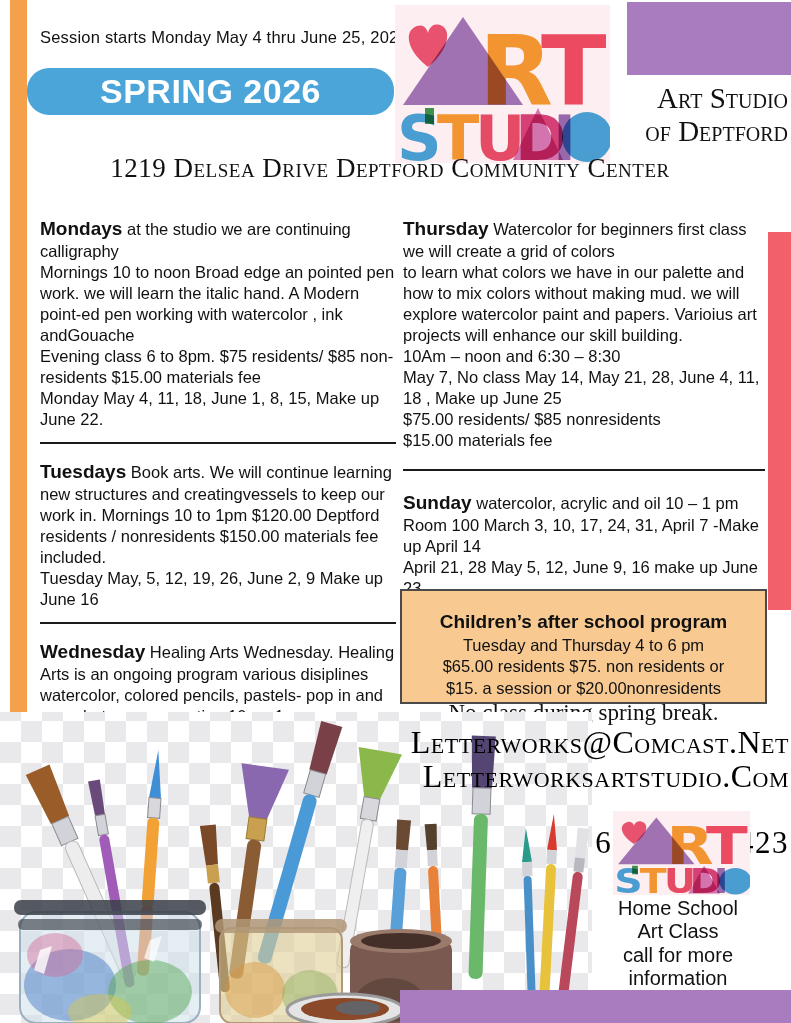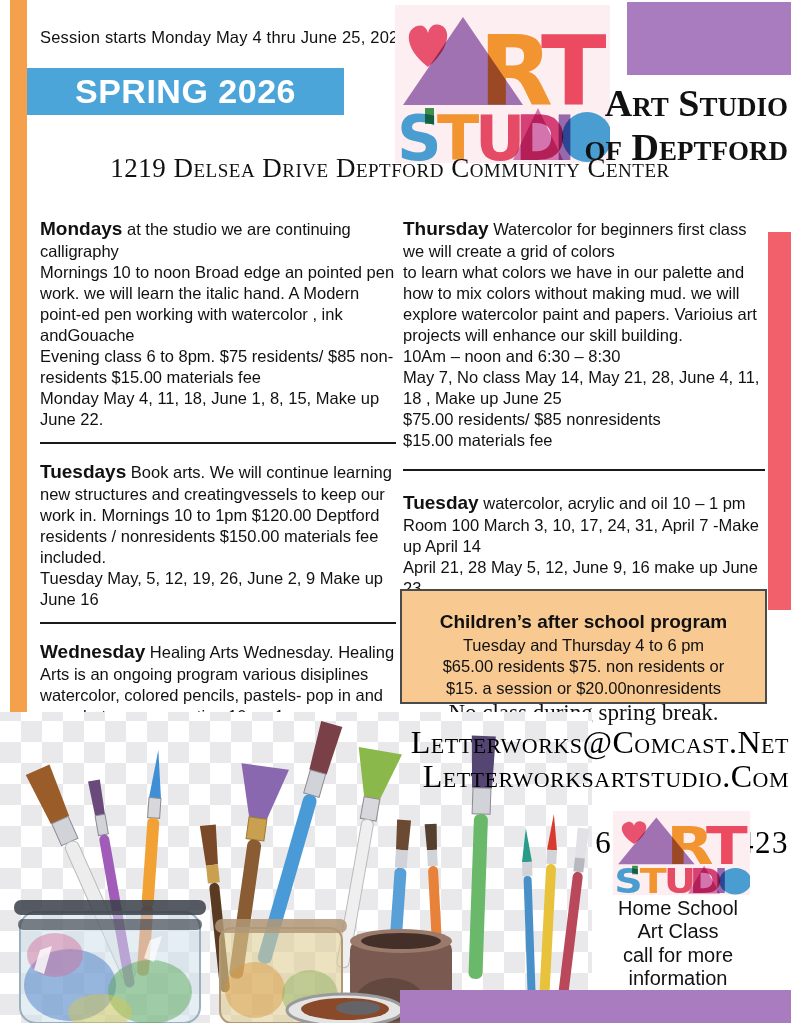--- a/index.html
+++ b/index.html
@@ -6,32 +6,32 @@
   .page{position:relative;width:791px;height:1023px;margin:0 auto;background:#ffffff;
         overflow:hidden;font-family:"Liberation Sans",sans-serif;color:#111;}
 
   
   .orange-bar{position:absolute;left:10px;top:0;width:17px;height:717px;background:var(--orange);}
   .purple-top{position:absolute;left:627px;top:2px;width:164px;height:73px;background:var(--purple);}
   .coral-bar{position:absolute;left:768px;top:232px;width:23px;height:378px;background:var(--coral);}
   .purple-bottom{position:absolute;left:400px;top:990px;width:391px;height:33px;background:var(--purple);}
 
   .session-note{position:absolute;left:40px;top:28px;font-size:16.5px;letter-spacing:.2px;}
-  .spring-banner{position:absolute;left:27px;top:68px;width:317px;height:47px;background:var(--blue);
-        color:#fff;font-weight:bold;font-size:34px;text-align:center;line-height:47px;letter-spacing:.5px;}
+  .spring-banner{position:absolute;left:27px;top:68px;width:367px;height:47px;background:var(--blue);
+        color:#fff;font-weight:bold;font-size:34px;text-align:center;line-height:47px;letter-spacing:.5px;border-radius:22px;}
 
   .logo-box{position:absolute;background:var(--logobg);}
   .logo-large{left:395px;top:5px;width:215px;height:158px;}
   .logo-small{left:613px;top:811px;width:137px;height:84px;}
   .logo-box svg{display:block;width:100%;height:100%;}
   .logo-box svg .blend{mix-blend-mode:multiply;}
   .logo-letter{font-family:"DejaVu Sans",sans-serif;font-weight:bold;}
 
   .brand-name{position:absolute;left:540px;top:82px;width:248px;text-align:right;
-        font-family:"Liberation Serif",serif;font-variant:small-caps;font-size:38px;line-height:1.15;font-weight:bold;}
+        font-family:"Liberation Serif",serif;font-variant:small-caps;font-size:29px;line-height:1.15;}
 
   .address{position:absolute;left:0;top:153px;width:780px;text-align:center;
         font-family:"Liberation Serif",serif;font-variant:small-caps;font-size:27px;letter-spacing:.5px;}
 
   .col{position:absolute;top:201px;font-size:16.5px;line-height:1.27;}
   .col-left{left:40px;width:356px;}
   .col-right{left:403px;width:362px;}
   .day{font-weight:bold;font-size:19px;}
   .body-text{white-space:pre-line;}
   .rule{border:none;border-top:2px solid #1a1a1a;margin:12px 0 12px 0;}
@@ -118,21 +118,21 @@
       <span class="day">Thursday</span>
       <span class="body-text">Watercolor for beginners first class we will create a grid of colors
 to learn what colors we have in our palette and how to mix colors without making mud. we will explore watercolor paint and papers. Varioius art projects will enhance our skill building.
 10Am – noon and 6:30 – 8:30
 May 7, No class May 14, May 21, 28, June 4, 11, 18 , Make up June 25
 $75.00 residents/ $85 nonresidents
 $15.00 materials fee</span>
     </div>
     <hr class="rule">
     <div class="sect">
-      <span class="day">Tuesday</span>
+      <span class="day">Sunday</span>
       <span class="body-text">watercolor, acrylic and oil 10 – 1 pm
 Room 100 March 3, 10, 17, 24, 31, April 7 -Make up April 14
 April 21, 28 May 5, 12, June 9, 16 make up June 23
 Contact Ann Kelly 856-433-0596</span>
     </div>
   </div>
 
   <div class="children-box">
     <div class="children-title">Children’s after school program</div>
     <div class="children-line">Tuesday and Thursday 4 to 6 pm</div>

